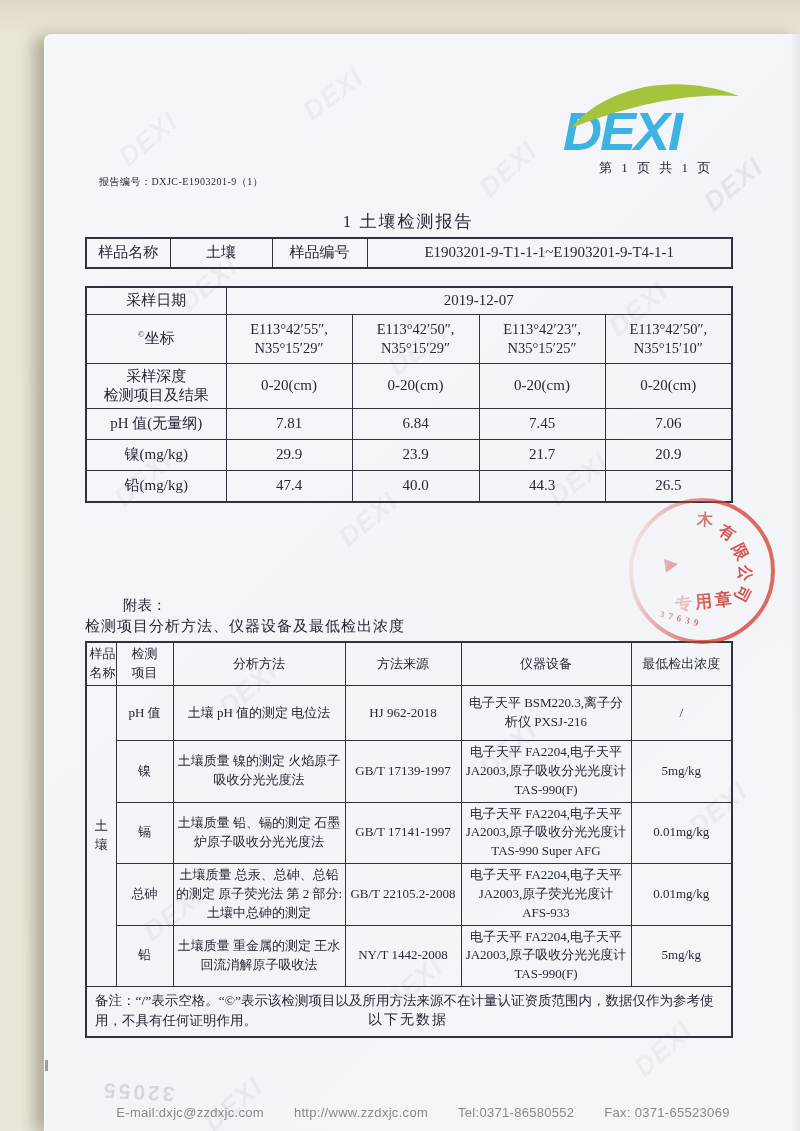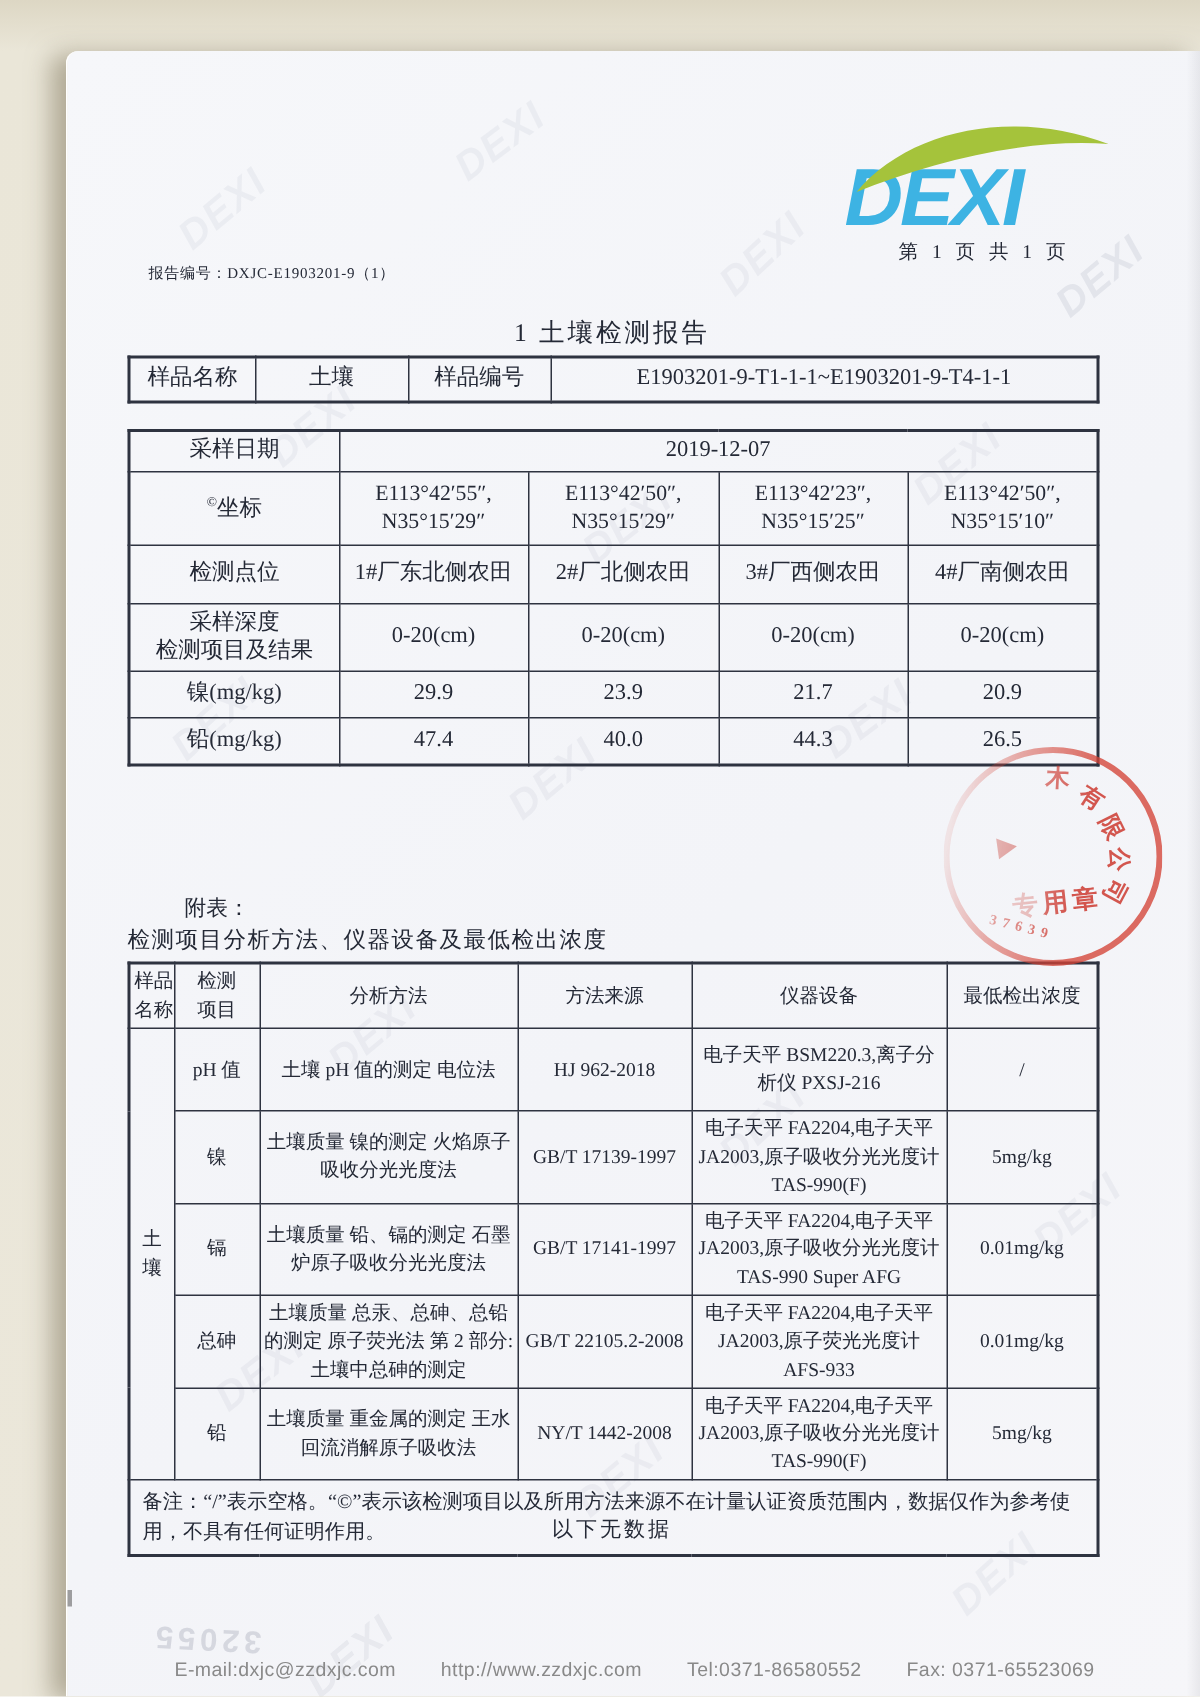--- a/index.html
+++ b/index.html
@@ -165,35 +165,35 @@
         <td class="coord-cell">
               <div>E113°42′23″,</div>
               <div>N35°15′25″</div>
             </td>
         <td class="coord-cell">
               <div>E113°42′50″,</div>
               <div>N35°15′10″</div>
             </td>
       </tr>
       <tr>
-        <td style="height:36px">检测点位</td>
-        <td>1#厂东北侧农田</td>
-        <td>2#厂北侧农田</td>
-        <td>3#厂西侧农田</td>
-        <td>4#厂南侧农田</td>
-      </tr>
-      <tr>
         <td style="height:42px">
               <div>采样深度</div>
               <div>检测项目及结果</div>
             </td>
         <td>0-20(cm)</td>
         <td>0-20(cm)</td>
         <td>0-20(cm)</td>
         <td>0-20(cm)</td>
+      </tr>
+      <tr>
+        <td style="height:28px">pH 值(无量纲)</td>
+        <td>7.81</td>
+        <td>6.84</td>
+        <td>7.45</td>
+        <td>7.06</td>
       </tr>
       <tr>
         <td style="height:28px">镍(mg/kg)</td>
         <td>29.9</td>
         <td>23.9</td>
         <td>21.7</td>
         <td>20.9</td>
       </tr>
       <tr>
         <td style="height:28px">铅(mg/kg)</td>

